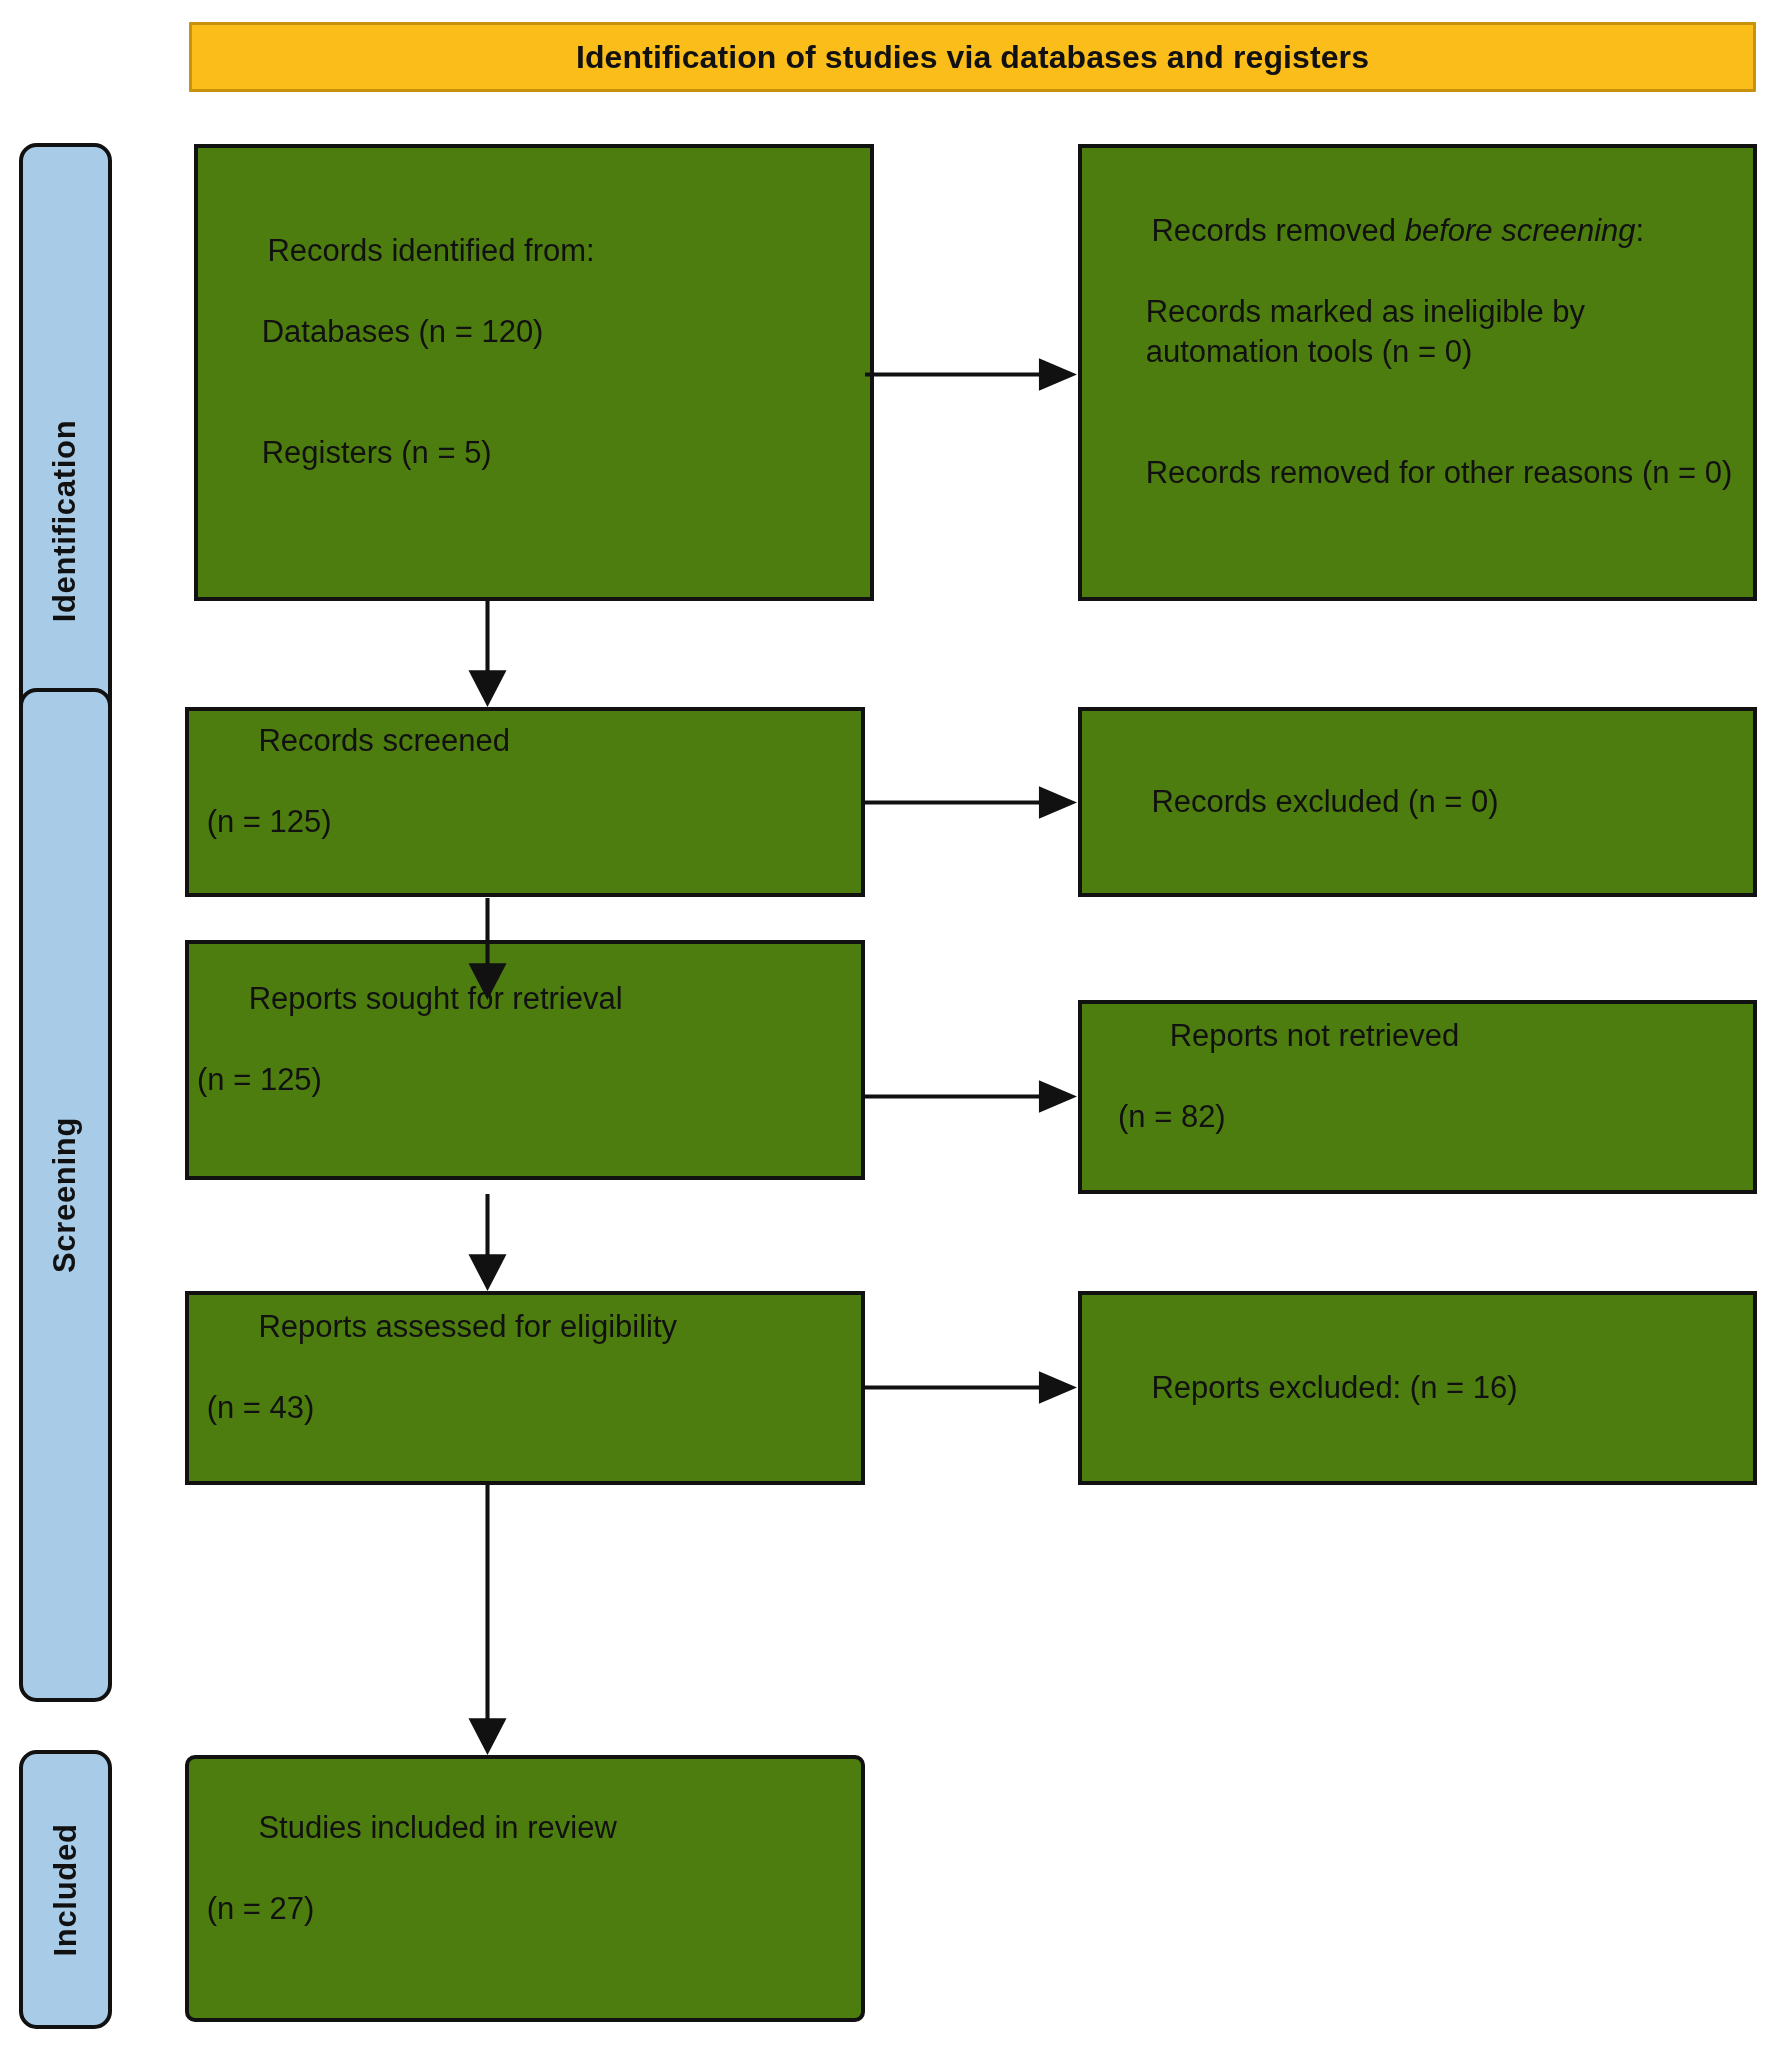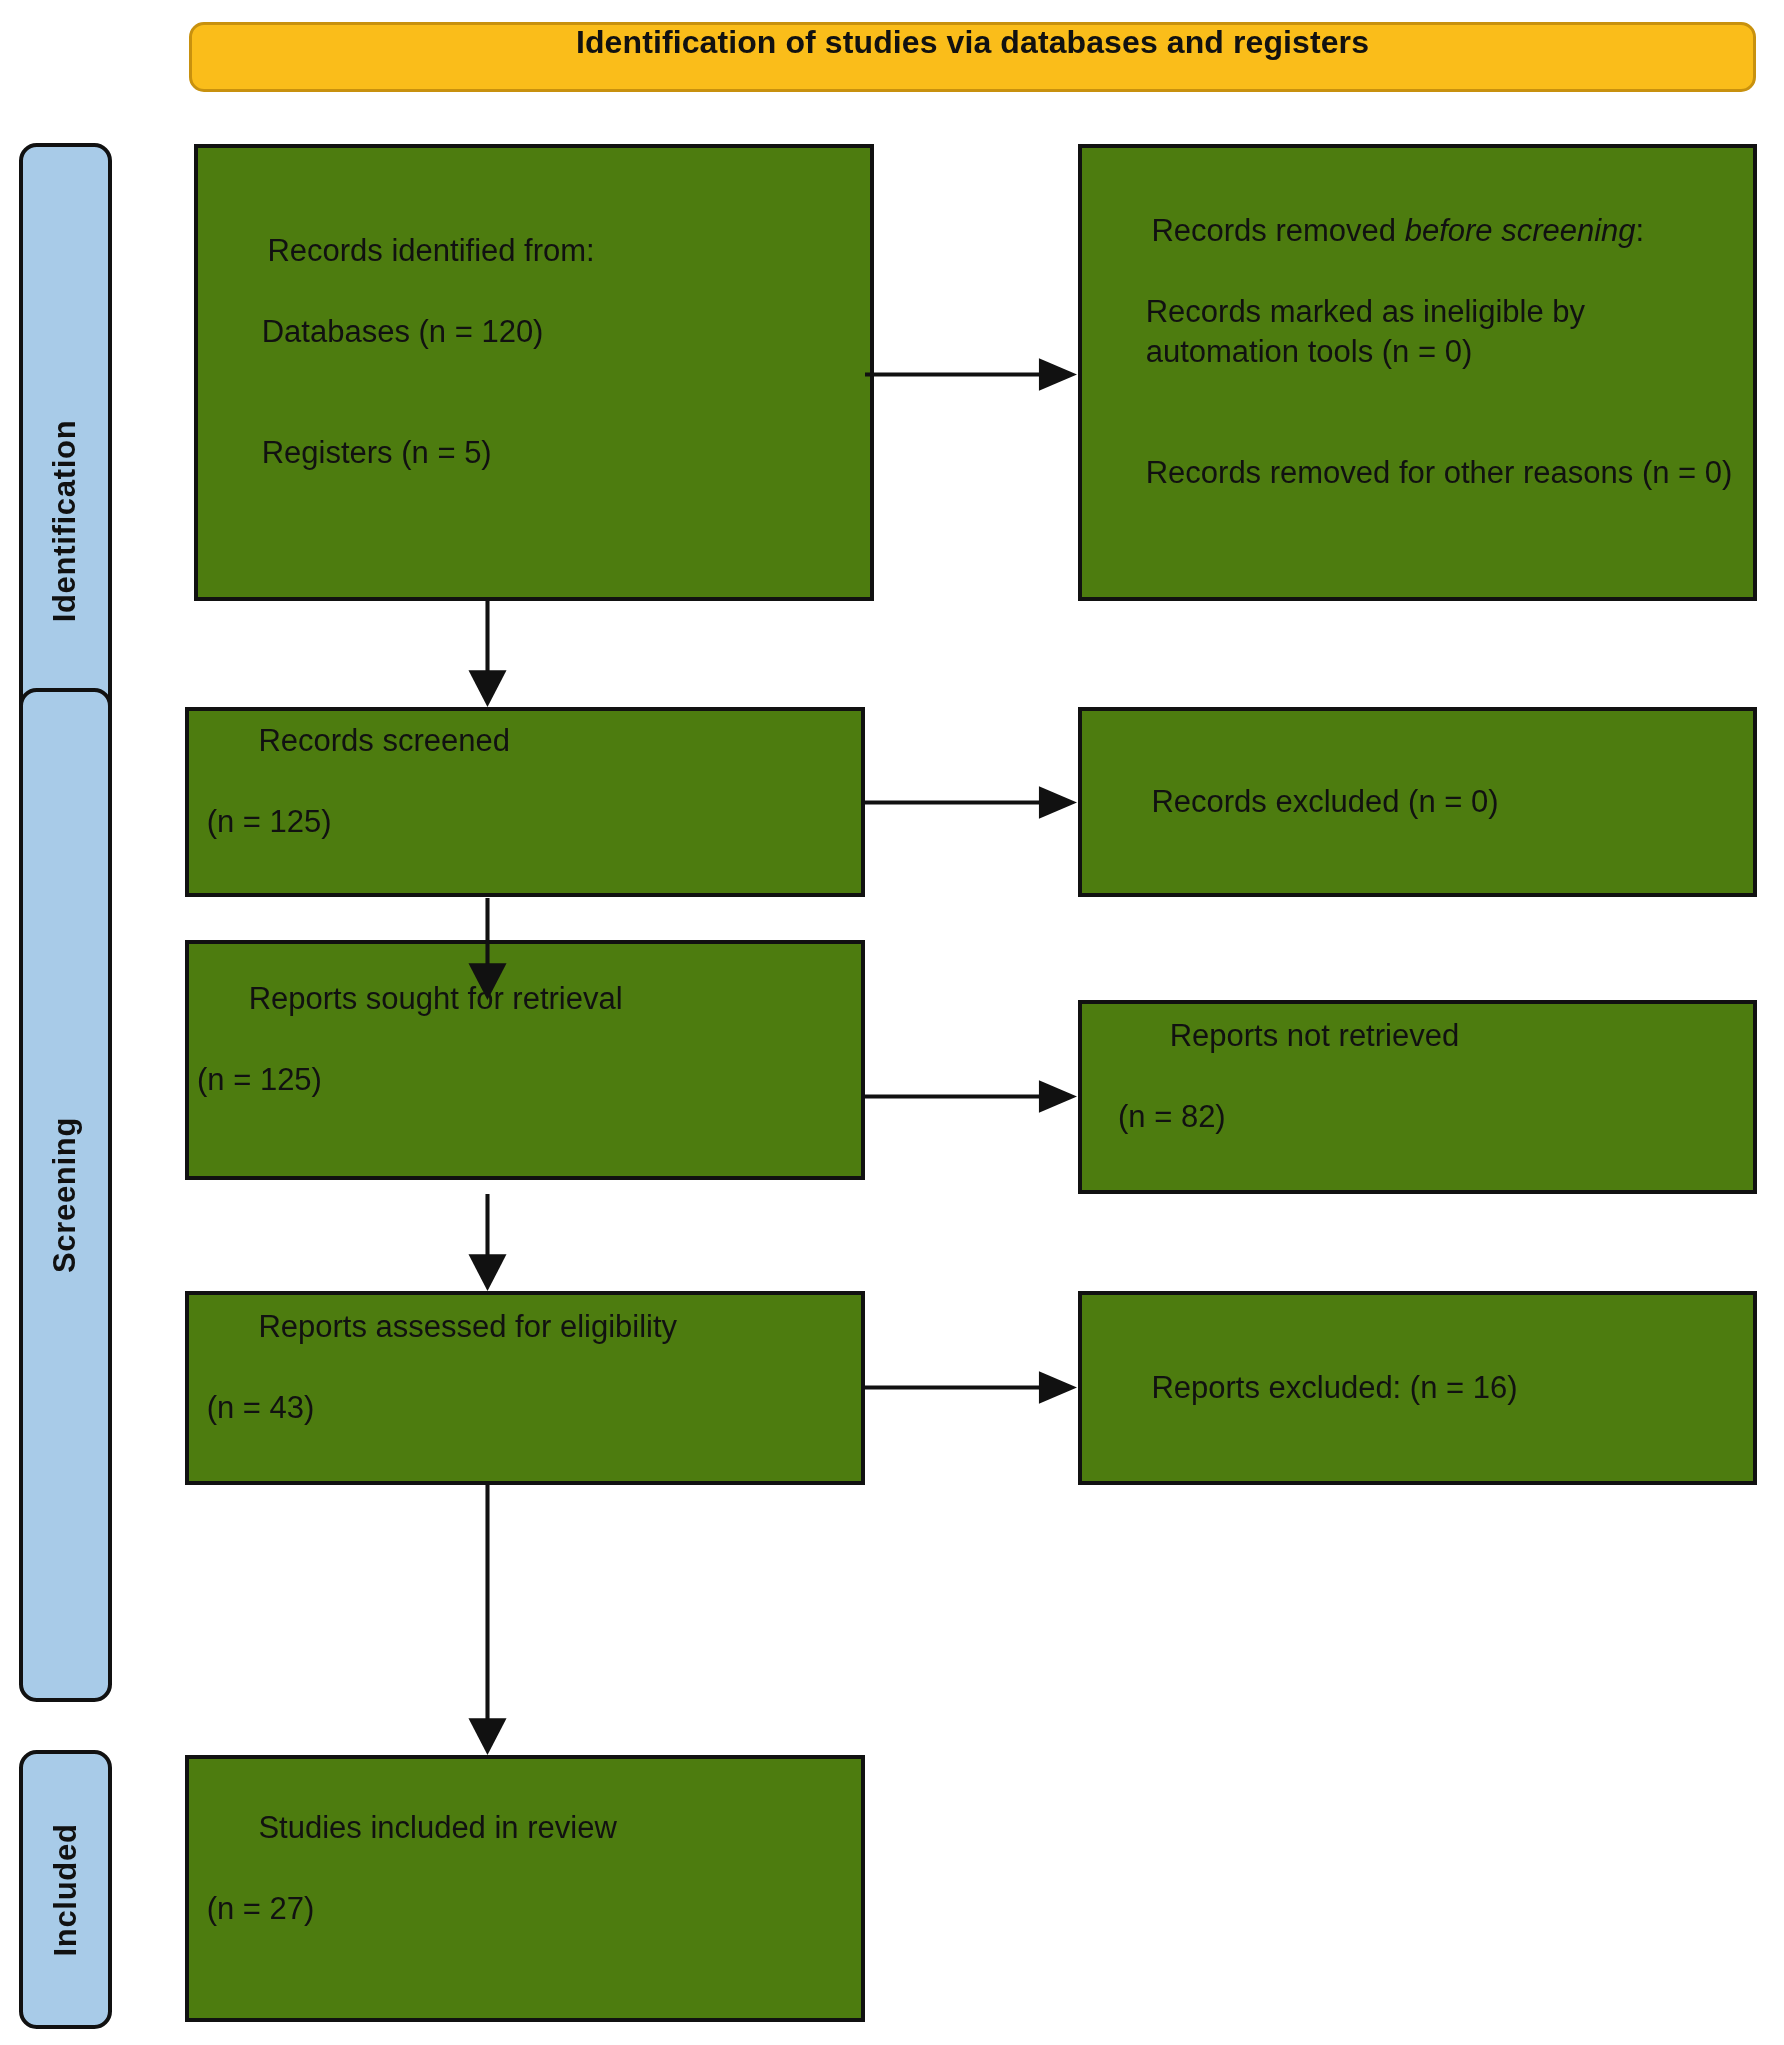--- a/index.html
+++ b/index.html
@@ -17,23 +17,23 @@
 
   
   .banner {
     position: absolute;
     left: 189px;
     top: 22.4px;
     width: 1567px;
     height: 70px;
     background: #FABD1A;
     border: 3.4px solid #C8910E;
-    border-radius: 15px;
+    border-radius: 1px;
     display: flex;
-    align-items: flex-start;
+    align-items: center;
     justify-content: center;
   }
   .banner-title {
     font-size: 32px;
     font-weight: bold;
     color: #111111;
     letter-spacing: 0.1px;
     text-align: center;
     line-height: 1.1;
   }
@@ -86,21 +86,21 @@
   .col-right { left: 1078px; width: 679px; }
 
   #box-identified  { top: 144px;  height: 457px; margin-left: 9px; }
   #box-removed     { top: 144px;  height: 457px; }
   #box-screened    { top: 707px; height: 190px; }
   #box-rec-excl    { top: 707px; height: 190px; }
   #box-sought      { top: 940px; height: 240px; padding-left: 8px; }
   #box-not-retr    { top: 1000px; height: 194px; padding-left: 36px; }
   #box-assessed    { top: 1291px; height: 194px; }
   #box-rep-excl    { top: 1291px; height: 194px; }
-  #box-included    { top: 1755px; height: 267px; }
+  #box-included    { top: 1755px; height: 267px; border-radius: 10px; }
 
   
   .arrow-v, .arrow-h { position: absolute; }
   .arrow-v svg, .arrow-h svg { display: block; overflow: visible; }
 
   .a-line { stroke: #111111; stroke-width: 6; fill: none; }
   .a-head { fill: #111111; }
 </style>
 </head>
 <body>

